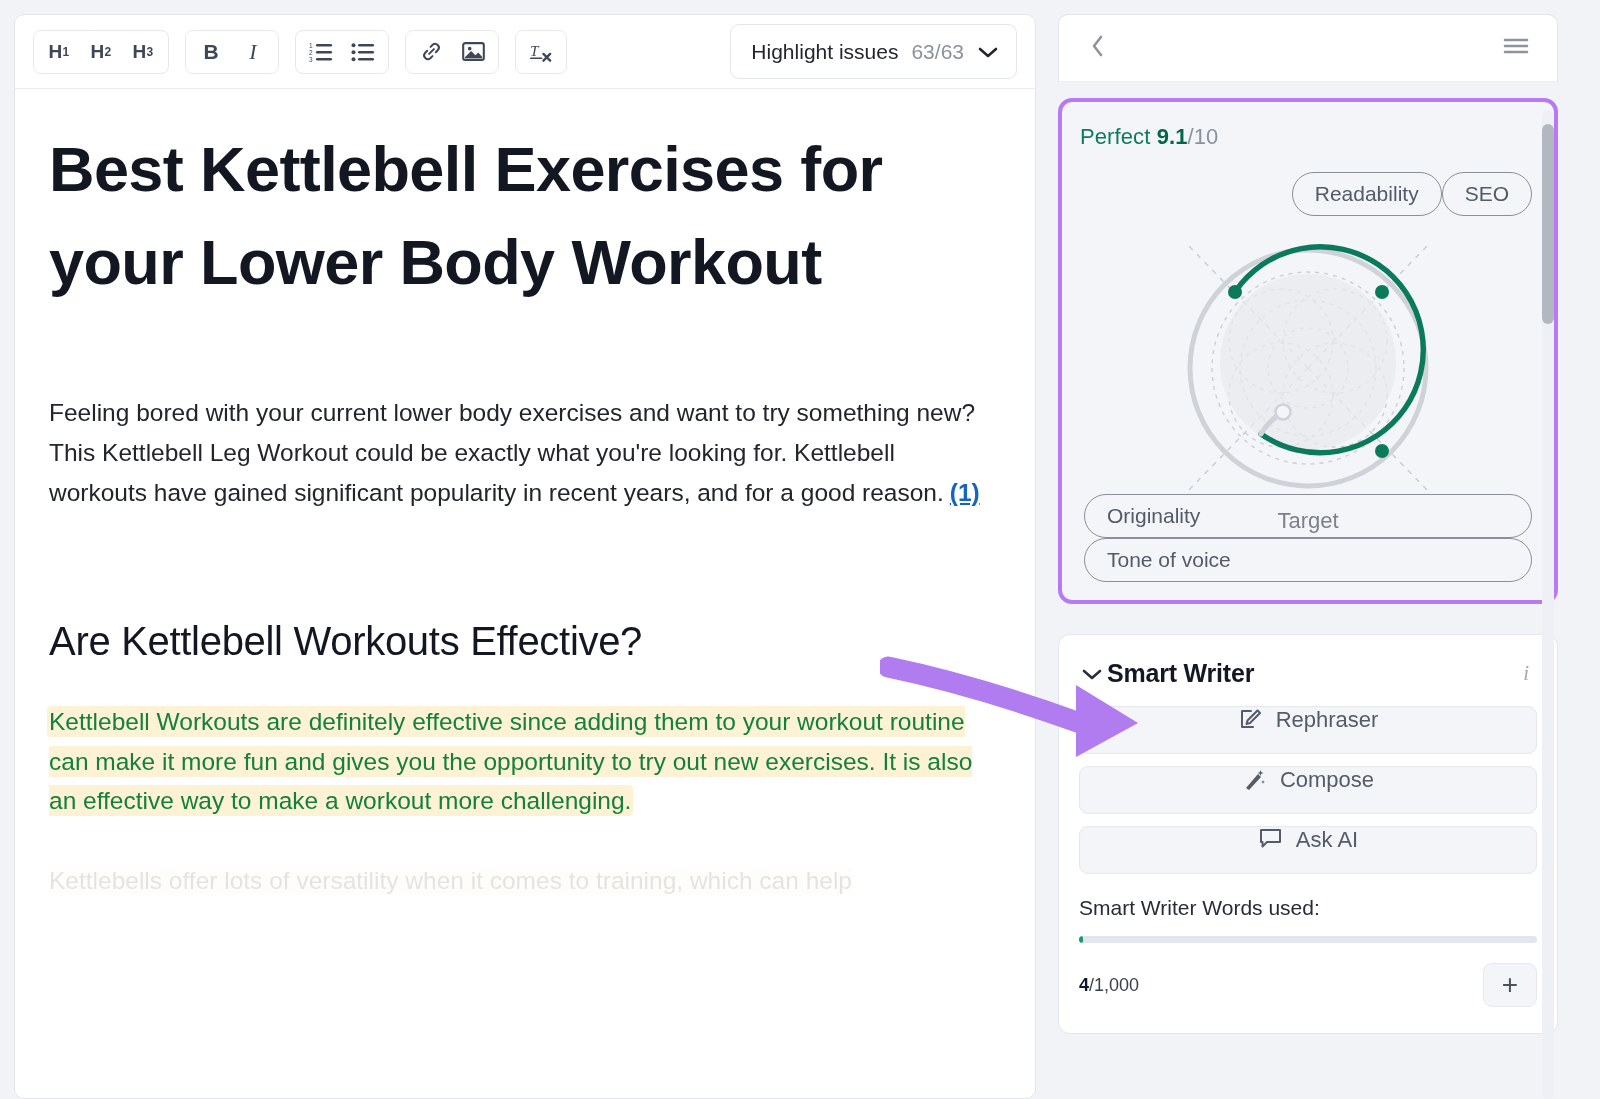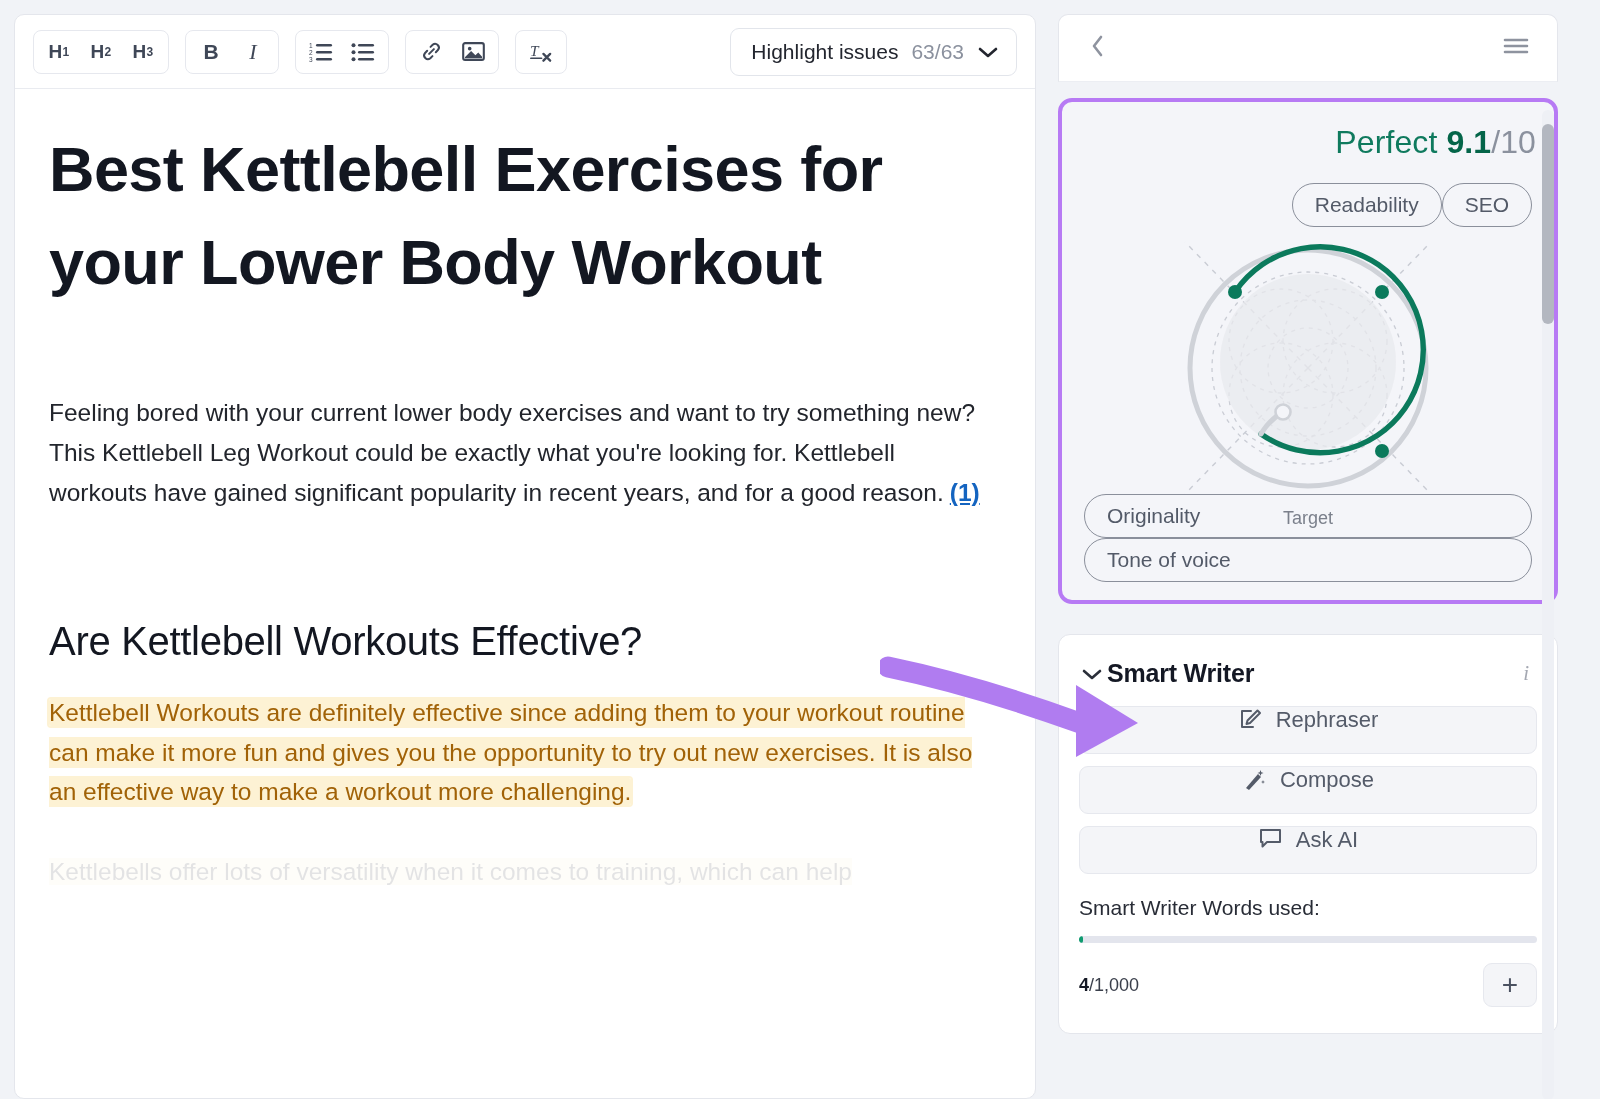--- a/index.html
+++ b/index.html
@@ -57,21 +57,21 @@
   }
   .hbtn { font-weight: 700; font-size: 19px; letter-spacing: .2px; }
   .hbtn sub { font-size: 12px; font-weight: 700; }
   .bold-b { font-weight: 700; font-size: 21px; }
   .ital-i { font-style: italic; font-family: "Liberation Serif", serif; font-size: 22px; }
   .tbtn svg { display: block; }
 
   .toolbar-spacer { flex: 1; }
   .highlight-sel {
     display: flex; align-items: center; gap: 13px;
-    height: 48px;
+    height: 55px;
     border: 1px solid #e2e5eb;
     border-radius: 9px;
     padding: 0 17px 0 20px;
     cursor: pointer;
     background: #fff;
   }
   .hl-label { font-size: 21px; color: #23262f; }
   .hl-count { font-size: 21px; color: #8b919e; }
   .hl-chev { color: #23262f; display:flex; }
 
@@ -98,24 +98,24 @@
   }
   .ref-link { color: #1464c0; font-weight: 700; margin-left: 6px; }
   h2.doc-h2 {
     margin-top: 106px;
     font-size: 40px;
     font-weight: 400;
     color: #131721;
     letter-spacing: -0.3px;
   }
   p.doc-hl {
-    margin-top: 29px;
+    margin-top: 38px;
     font-size: 24.5px;
     line-height: 1.62;
-    color: #a16207;
+    color: #15803d;
     max-width: 985px;
   }
   p.doc-hl span.mark {
     background: #fdf2d4;
     box-shadow: 0 0 0 2px #fdf2d4;
     border-radius: 2px;
   }
   p.doc-fade {
     margin-top: 40px;
     font-size: 24.5px;
@@ -159,22 +159,22 @@
   .score-card {
     position: relative;
     background: #f4f5f9;
     border: 4px solid #b77af4;
     border-radius: 14px;
     height: 506px;
     margin-top: 16px;
     padding: 22px 18px 16px 18px;
   }
   .score-title {
-    text-align: right;
-    font-size: 32px;
+    text-align: left;
+    font-size: 22px;
     color: #0f7a5e;
     letter-spacing: .1px;
   }
   .score-title b { font-weight: 700; color: #046549; }
   .score-title i.den { font-style: normal; color: #8b919e; font-weight: 400; }
 
   .chips-row {
     display: flex; justify-content: flex-end;
     margin-top: 22px;
     padding: 0 4px;
@@ -196,21 +196,21 @@
     left: 0; right: 0;
     top: 118px;
     display: flex;
     justify-content: center;
   }
   .target-label {
     position: absolute;
     left: 0; right: 0;
     top: 406px;
     text-align: center;
-    font-size: 18px;
+    font-size: 22px;
     color: #7b808c;
   }
 
   
   .sw-card {
     background: #fff;
     border: 1px solid #e4e6ec;
     border-radius: 12px;
     margin-top: 16px;
     padding: 20px 20px 26px 20px;

